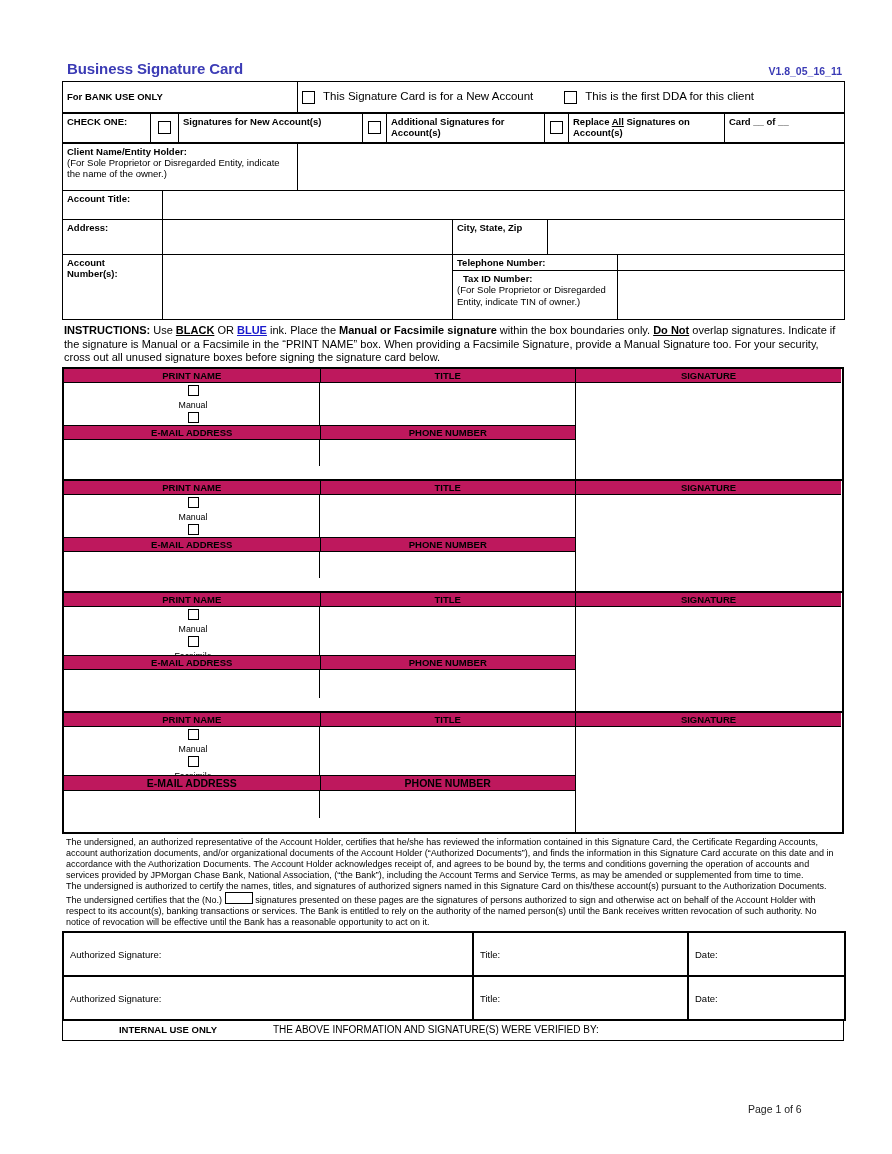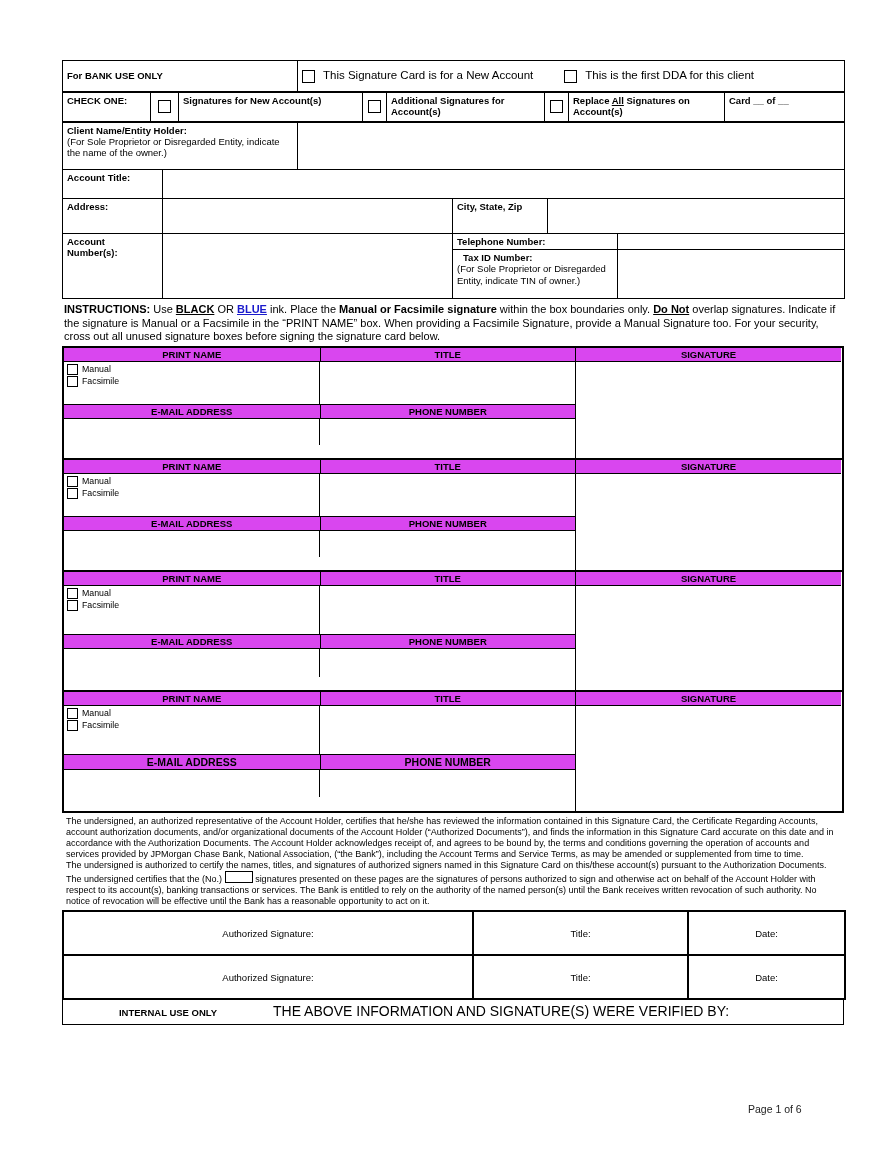--- a/index.html
+++ b/index.html
@@ -111,21 +111,21 @@
   .sigblock.last { border-bottom: 2px solid #000; }
   .sig-left { width: 511px; border-right: 1px solid #000; }
   .sig-right { width: 265px; }
 
   .hdr {
     font-size: 9.5px;
     font-weight: bold;
     text-align: center;
     border-bottom: 1px solid #000;
     padding: 1px 0 1px 0;
-    background: #d946ef;
+    background: #be185d;
   }
   .hdr-row { display: flex; }
   .hdr-name { width: 256px; border-right: 1px solid #000; }
   .hdr-title { width: 255px; }
 
   .body-row { display: flex; }
   .cell-name {
     width: 256px;
     border-right: 1px solid #000;
     height: 42px;
@@ -135,20 +135,21 @@
   .cell-title { width: 255px; height: 42px; box-sizing: border-box; }
   .cell-sig { height: 100%; }
 
   .opt {
     font-size: 8.8px;
     display: flex;
     align-items: center;
     gap: 4px;
     line-height: 1.25;
     margin-bottom: 1px;
+    flex-direction: column;
   }
   .cb-sm {
     display: inline-block;
     width: 9px; height: 9px;
     border: 1.3px solid #000;
     background: #fff;
     flex: 0 0 auto;
   }
 
   .cell-email {
@@ -186,24 +187,23 @@
   
   table.auth {
     border-collapse: collapse;
     width: 782px;
     table-layout: fixed;
     margin-top: 1px;
   }
   table.auth td {
     border: 2px solid #000;
     font-size: 9.5px;
-    padding: 4px 24px;
+    padding: 4px 6px;
     height: 34px;
     vertical-align: middle;
-    text-align: center;
   }
 
   
   .internal {
     border: 1px solid #000;
     border-top: none;
     width: 780px;
     font-size: 9.2px;
     padding: 2px 0 2px 0;
   }
@@ -211,21 +211,21 @@
     display: flex;
     align-items: baseline;
     padding: 1px 0 3px 0;
   }
   .int-label {
     width: 210px;
     text-align: center;
     font-weight: bold;
     font-size: 9.5px;
   }
-  .int-verified { font-size: 14px; }
+  .int-verified { font-size: 10px; }
   .int-bottom { position: relative; height: 26px; padding-left: 4px; }
   .int-bottom .l1 { position: absolute; left: 4px; top: 0; }
   .int-bottom .l2 { position: absolute; left: 4px; top: 12px; }
   .int-bottom .l3 { position: absolute; left: 382px; top: 0; }
   .int-bottom .l4 { position: absolute; left: 538px; top: 0; }
   .int-bottom .l5 { position: absolute; left: 538px; top: 12px; }
   .small-sel { font-size: 8px; }
 
   
   .watermark {
@@ -244,20 +244,24 @@
     font-size: 10.5px;
     color: #222;
   }
 </style>
 </head>
 <body>
 
 <div class="page">
   <div class="sheet">
 
+    <div class="titlerow">
+      <div class="doc-title">Business Signature Card</div>
+      <div class="doc-version">V1.8_05_16_11</div>
+    </div>
 
     <table class="grid">
       <colgroup>
           <col style="width:235px">
           <col style="width:547px">
         </colgroup>
       <tbody>
           <tr>
         <td class="bankuse bankuse-cell">For BANK USE ONLY</td>
         <td class="bankuse-cell">

